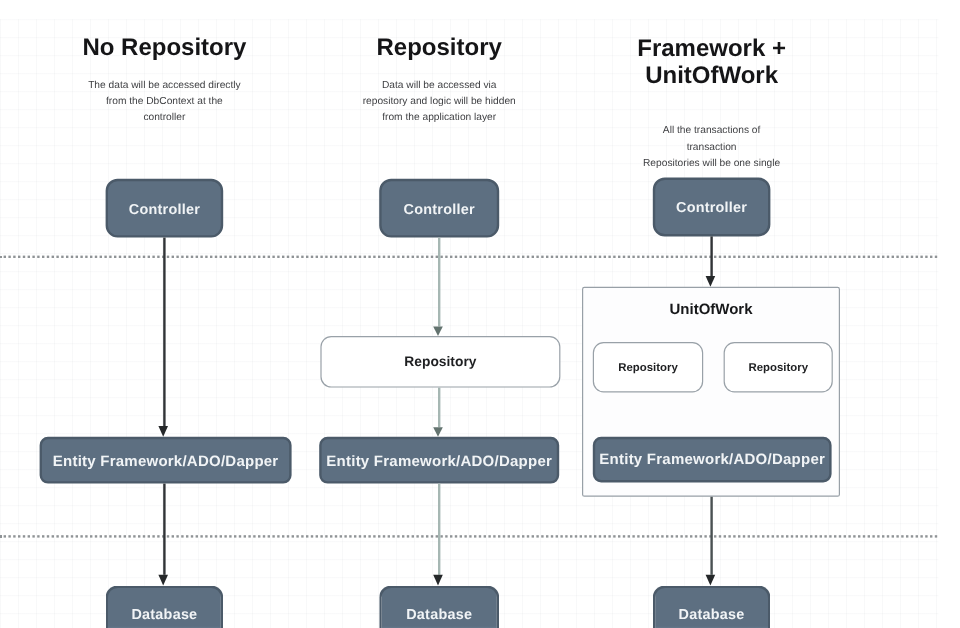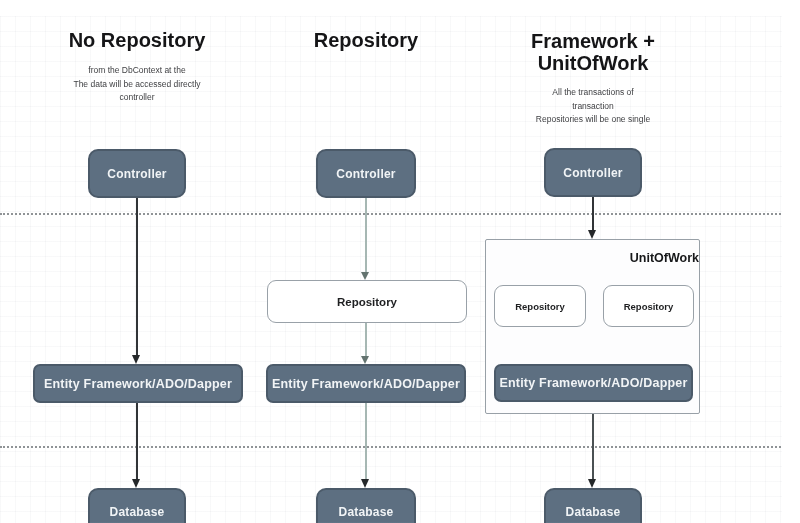--- a/index.html
+++ b/index.html
@@ -29,79 +29,84 @@
   }
   .whitebox{
     position:absolute;box-sizing:border-box;background:#ffffff;
     border:1px solid #99a1a8;border-radius:9px;color:#1e1f21;
     display:flex;align-items:center;justify-content:center;text-align:center;font-weight:600;
   }
   .uow{
     position:absolute;box-sizing:border-box;background:#fdfdfe;
     border:1px solid #98a0a7;border-radius:2px;
   }
-  .uow-label{position:absolute;left:0;top:11px;width:100%;text-align:right;
+  .uow-label{position:absolute;left:0;top:11px;width:100%;text-align:center;
     font-size:12.5px;font-weight:bold;color:#17181a;}
   .aline{position:absolute;}
   .aline.dark{width:2px;background:#313437;}
   .aline.light{width:1.5px;background:#a6b7b3;}
   .aline.mid{width:2px;background:#4a5153;}
   .ahead{position:absolute;width:0;height:0;
     border-left:4.5px solid transparent;border-right:4.5px solid transparent;}
   .ahead.dark{border-top:9px solid #25282a;}
   .ahead.lightgreen{border-top:8px solid #63736f;}
 </style>
 </head>
 <body>
 
 <div class="canvas">
 
   <div class="divider" style="top:197px"></div>
   <div class="divider" style="top:430px"></div>
 
   <div class="title" style="left:17px;top:13px;width:240px">No Repository</div>
   <div class="desc" style="left:52px;top:48px;width:170px">
+    <div class="desc-line">The data will be accessed directly</div>
     <div class="desc-line">from the DbContext at the</div>
-    <div class="desc-line">The data will be accessed directly</div>
     <div class="desc-line">controller</div>
   </div>
 
   <div class="node" style="left:88px;top:133px;width:98px;height:49px">Controller</div>
 
   <div class="aline dark" style="left:136px;top:182px;height:157px"></div>
   <div class="ahead dark" style="left:132px;top:339px"></div>
 
   <div class="node ef" style="left:33px;top:348px;width:210px;height:39px">Entity Framework/ADO/Dapper</div>
 
   <div class="aline dark" style="left:136px;top:387px;height:76px"></div>
   <div class="ahead dark" style="left:132px;top:463px"></div>
 
   <div class="node db" style="left:88px;top:472px;width:98px;height:48px">Database</div>
 
   <div class="title" style="left:246px;top:13px;width:240px">Repository</div>
+  <div class="desc" style="left:281px;top:48px;width:170px">
+    <div class="desc-line">Data will be accessed via</div>
+    <div class="desc-line">repository and logic will be hidden</div>
+    <div class="desc-line">from the application layer</div>
+  </div>
 
   <div class="node" style="left:316px;top:133px;width:100px;height:49px">Controller</div>
 
   <div class="aline light" style="left:365px;top:182px;height:74px"></div>
   <div class="ahead lightgreen" style="left:361px;top:256px"></div>
 
   <div class="whitebox" style="left:267px;top:264px;width:200px;height:43px;font-size:11.5px">Repository</div>
 
   <div class="aline light" style="left:365px;top:307px;height:33px"></div>
   <div class="ahead lightgreen" style="left:361px;top:340px"></div>
 
   <div class="node ef" style="left:266px;top:348px;width:200px;height:39px">Entity Framework/ADO/Dapper</div>
 
   <div class="aline light" style="left:365px;top:387px;height:76px"></div>
   <div class="ahead dark" style="left:361px;top:463px"></div>
 
   <div class="node db" style="left:316px;top:472px;width:100px;height:48px">Database</div>
 
   <div class="title" style="left:498px;top:14px;width:190px">Framework + UnitOfWork</div>
-  <div class="desc" style="left:508px;top:70px;width:170px">
+  <div class="desc" style="left:508px;top:86px;width:170px">
     <div class="desc-line">All the transactions of</div>
     <div class="desc-line">transaction</div>
     <div class="desc-line">Repositories will be one single</div>
   </div>
 
   <div class="node" style="left:544px;top:132px;width:98px;height:49px">Controller</div>
 
   <div class="aline dark" style="left:592px;top:181px;height:34px"></div>
   <div class="ahead dark" style="left:588px;top:214px"></div>
 

